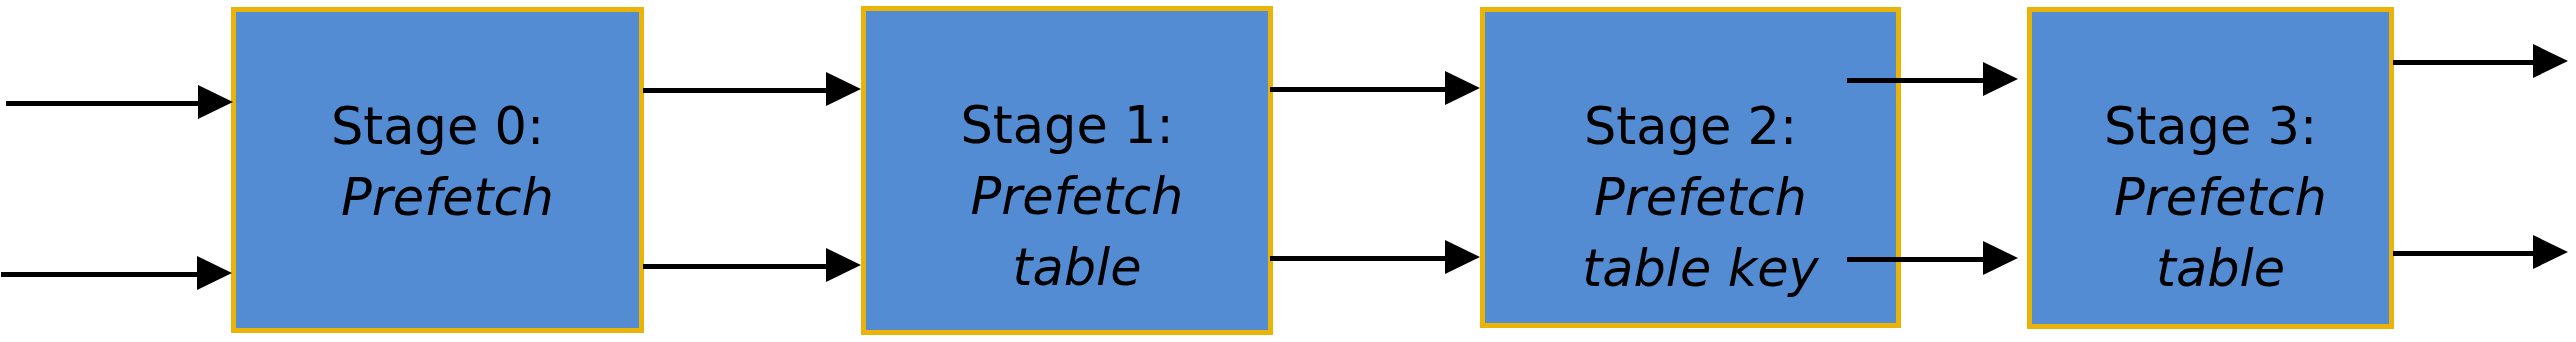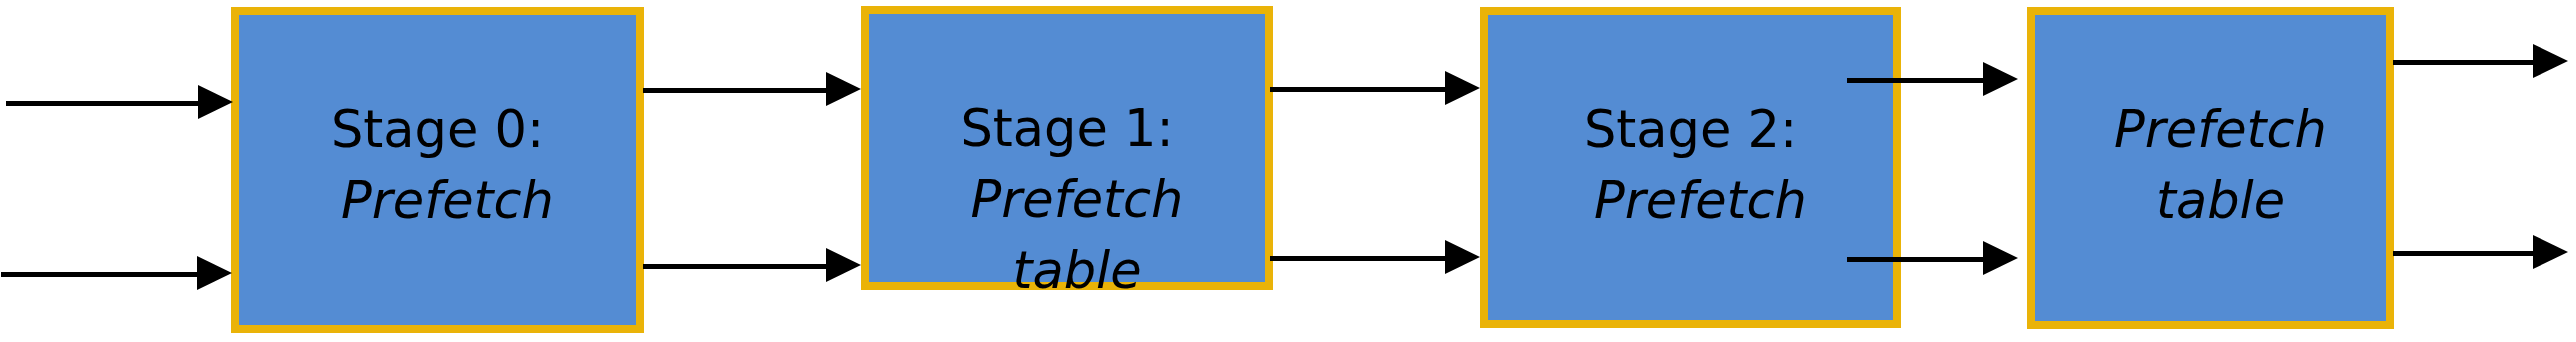--- a/index.html
+++ b/index.html
@@ -8,21 +8,21 @@
     width:2576px;
     height:342px;
     background:#ffffff;
     overflow:hidden;
     font-family:"DejaVu Sans", sans-serif;
   }
   .stage{
     position:absolute;
     box-sizing:border-box;
     background:#548CD3;
-    border:8px solid #eab308;
+    border:5px solid #eab308;
   }
   .label{
     position:absolute;
     left:0; right:0;
     top:79px;
     text-align:center;
     font-size:51px;
     line-height:71px;
     color:#000000;
     white-space:nowrap;
@@ -50,37 +50,39 @@
 
 <div class="canvas">
 
   <div class="stage" style="left:231px;top:7px;width:413px;height:326px;">
     <div class="label">
       <div class="title">Stage 0:</div>
       <div class="sub">Prefetch</div>
     </div>
   </div>
 
-  <div class="stage" style="left:861px;top:5.6px;width:412px;height:284px;">
+  <div class="stage" style="left:861px;top:5.6px;width:412px;height:329px;">
     <div class="label">
       <div class="title">Stage 1:</div>
       <div class="sub">Prefetch</div>
       <div class="sub">table</div>
     </div>
   </div>
 
   <div class="stage" style="left:1480px;top:7px;width:421px;height:321px;">
     <div class="label">
       <div class="title">Stage 2:</div>
       <div class="sub">Prefetch</div>
+      <div class="sub">table key</div>
     </div>
   </div>
 
   <div class="stage" style="left:2027px;top:7px;width:367px;height:322px;">
     <div class="label">
+      <div class="title">Stage 3:</div>
       <div class="sub">Prefetch</div>
       <div class="sub">table</div>
     </div>
   </div>
 
   <div class="arrow" style="left:5.6px;top:85px;width:227px;">
     <div class="shaft"></div>
     <div class="head"></div>
   </div>
   <div class="arrow" style="left:643px;top:72px;width:218px;">

